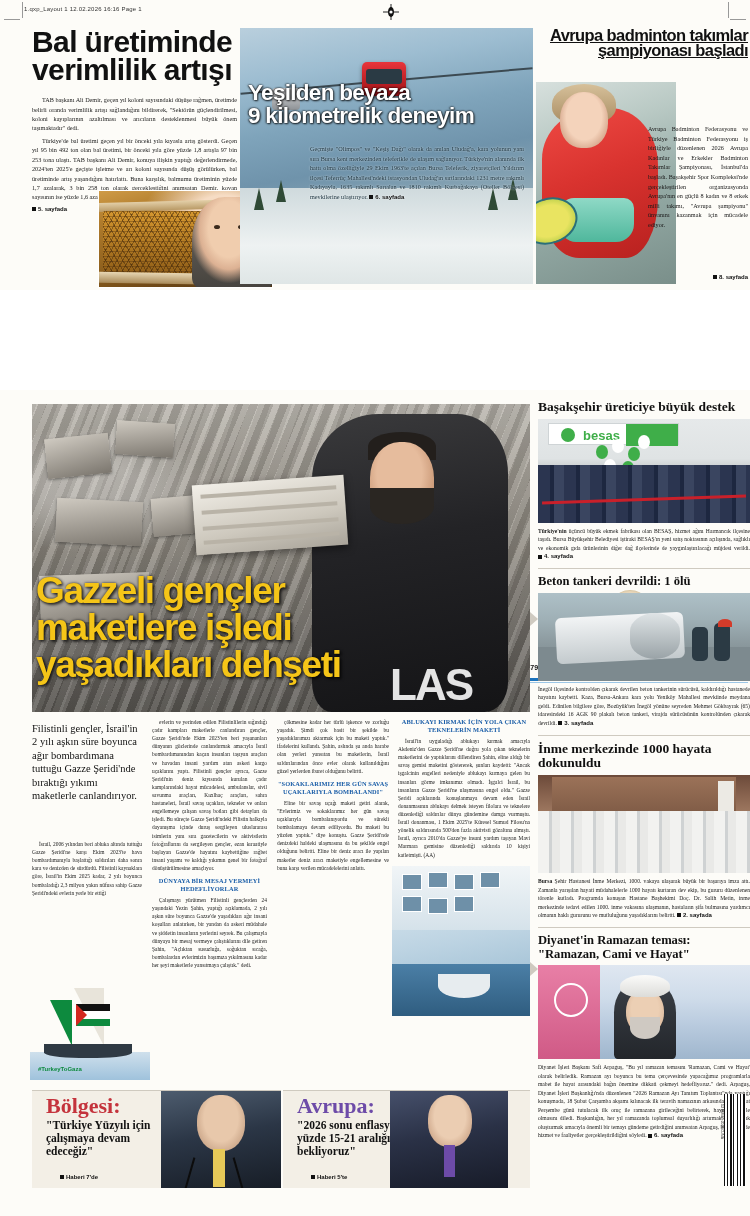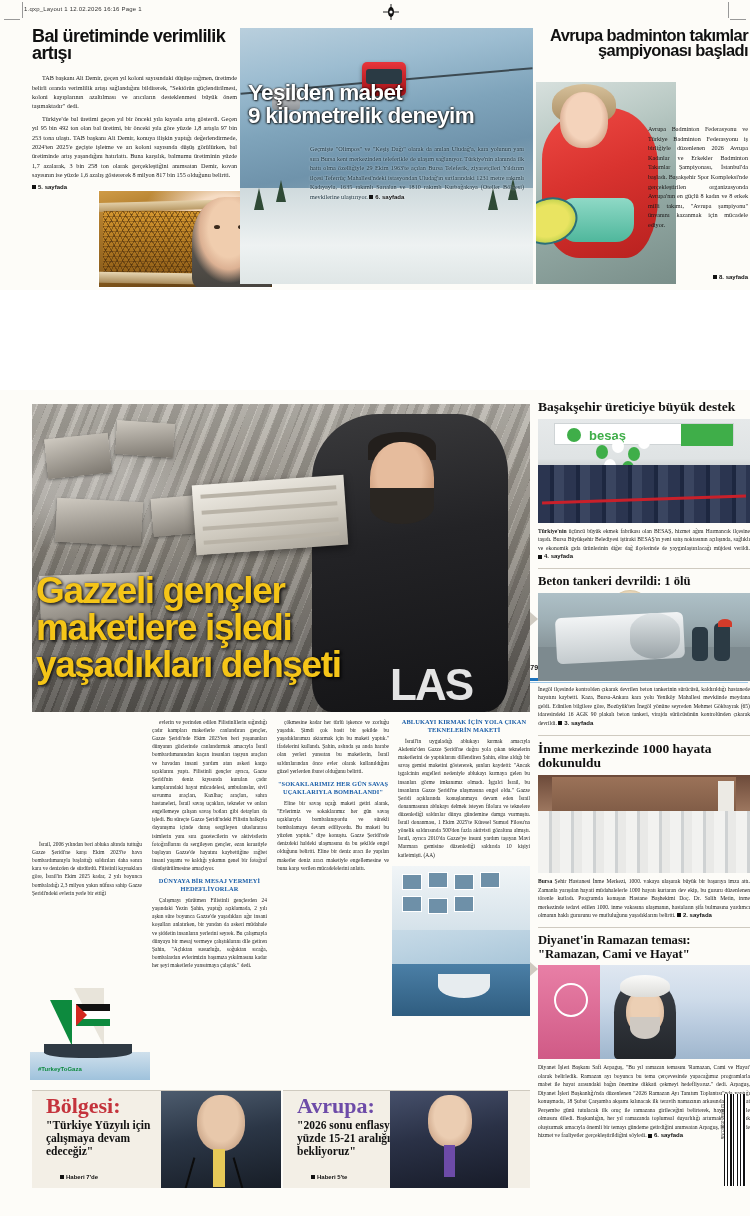--- a/index.html
+++ b/index.html
@@ -28,21 +28,21 @@
   .slug .hrule2 { position: absolute; left: 730px; top: 19px; width: 16px; height: 1px; background: #999; }
   .regmark { position: absolute; left: 383px; top: 4px; width: 16px; height: 16px; }
 
   
   .hl { font-family: "Liberation Sans", sans-serif; font-weight: bold; color: #111; line-height: .92; letter-spacing: -.6px; }
   .page-ref { font-family: "Liberation Sans", sans-serif; font-weight: bold; font-size: 6px; color: #111; white-space: nowrap; }
   .page-ref .sq { display:inline-block; width:4px; height:4px; background:#111; margin-right:2px; vertical-align: middle;}
 
   
   #top-left { position: absolute; left: 32px; top: 28px; width: 205px; }
-  #top-left .t { font-size: 18px; margin-bottom: 12px; }
+  #top-left .t { font-size: 30px; margin-bottom: 12px; }
   #top-left .p { font-size: 6.2px; line-height: 1.52; text-indent: 10px; text-align: justify; color:#1a1a1a;}
   #top-left .p + .p { margin-top: 3px; }
   #honey-photo {
     position: absolute; left: 98px; top: 190px; width: 175px; height: 98px;
     background:
       radial-gradient(ellipse at 72% 22%, #f6dcc4 0 16%, rgba(246,220,196,0) 45%),
       linear-gradient(165deg,#cf9b47 0%,#b07c2c 22%,#93641f 52%,#6d4715 78%,#4e3410 100%);
     border: 1px solid #fff;
     overflow: hidden;
   }
@@ -83,21 +83,21 @@
   #top-center .ht div { font-family:"Liberation Sans", sans-serif; font-weight:bold; font-size:22.5px; color:#fff; letter-spacing:-.7px; line-height:1.02;
      text-shadow: 0 0 2px rgba(0,0,0,.85), 1px 1px 2px rgba(0,0,0,.7), -1px 0 2px rgba(0,0,0,.5); }
   #top-center .ctext {
     position:absolute; left:70px; top:116px; width:214px;
     font-family:"Liberation Serif", serif; font-size:6.2px; line-height:1.55; color:#18303c; text-align: justify;
     text-shadow: 0 0 2px rgba(255,255,255,.9);
   }
 
   
   #top-right { position: absolute; left: 536px; top: 28px; width: 212px; height: 256px; }
-  #top-right .t { font-size: 16.5px; text-align: right; }
+  #top-right .t { font-size: 16.5px; text-align: right; text-decoration: underline; }
   #badphoto {
     position:absolute; left:0; top:54px; width:140px; height:202px; overflow:hidden;
     background: linear-gradient(160deg,#d7e0dd 0%,#b9c9c4 28%,#93a9a4 60%,#7a8f8a 100%);
   }
   #badphoto .player {
     position:absolute; left:6px; top:26px; width:116px; height:150px;
     background: linear-gradient(160deg,#ef4a44 0%,#d9332f 45%,#b8211f 100%);
     border-radius: 48% 42% 28% 32% / 34% 38% 40% 36%;
   }
   #badphoto .head { position:absolute; left:24px; top:10px; width:48px;height:56px;
@@ -247,21 +247,21 @@
   
   #rail { position:absolute; left:538px; top:400px; width:212px; }
   .rail-sep { height:1px; background:#cfcac0; margin:7px 0 6px; }
   .rail-hd { font-family:"Liberation Serif", serif; font-weight:bold; font-size:13.5px; line-height:1.08; color:#111; }
   .rail-hd.sm { font-size:12.6px; }
   .rail-body { font-family:"Liberation Serif", serif; font-size:5.6px; line-height:1.52; color:#1a1a1a; text-align: justify; }
   .rail-body b { font-weight:bold; }
   .rail-photo { width:212px; position:relative; overflow:hidden; margin:4px 0 4px; }
 
   #besas-photo { height:104px; background: linear-gradient(180deg,#e6e9ea 0%,#dfe3e4 38%,#b9bfc2 55%,#8e9497 100%); }
-  #besas-photo .sign { position:absolute; left:16px; top:4px; width:180px; height:22px; background:#fff; border:1px solid #cfd4d6; }
+  #besas-photo .sign { position:absolute; left:10px; top:4px; width:131px; height:22px; background:#fff; border:1px solid #cfd4d6; }
   #besas-photo .sign .b { position:absolute; left:34px; top:4px; font-family:"Liberation Sans", sans-serif; font-weight:bold; font-size:13px; color:#3fae49; }
   #besas-photo .sign .g { position:absolute; left:12px; top:4px; width:14px;height:14px;border-radius:50%;background:#3fae49; }
   #besas-photo .sign .side { position:absolute; right:0; top:0; width:52px; height:22px; background:#3fae49; }
   #besas-photo .ball { position:absolute; border-radius:50%; }
   #besas-photo .people { position:absolute; left:0; bottom:0; width:212px; height:58px;
       background: repeating-linear-gradient(90deg, #2b3550 0 12px, #1d2740 12px 16px, #3a4560 16px 26px); }
   #besas-photo .ribbon { position:absolute; left:4px; bottom:22px; width:204px; height:3px; background:#c9202a; transform: rotate(-2deg); }
 
   #tanker-photo { height:88px; background: linear-gradient(180deg,#aec0c7 0%,#9fb0b6 30%,#8d9ba0 55%,#6f7b7e 100%); }
   #tanker-photo .road { position:absolute; left:0; bottom:0; width:212px; height:34px; background:#7d8a8f; }
@@ -363,21 +363,21 @@
   <div id="top-center">
     <div class="snowfield"></div>
     <div class="tree" style="left:14px;"></div>
     <div class="tree" style="left:36px; bottom:82px;"></div>
     <div class="tree" style="left:248px;"></div>
     <div class="tree" style="left:268px; bottom:84px;"></div>
     <div class="cable"></div>
     <div class="gondola2"></div>
     <div class="gondola"></div>
     <div class="ht">
-      <div>Yeşilden mabet</div>
+      <div>Yeşilden beyaza</div>
       <div>9 kilometrelik deneyim</div>
     </div>
     <div class="ctext">
       <span>Geçmişte "Olimpos" ve "Keşiş Dağı" olarak da anılan Uludağ'a, kara yolunun yanı sıra Bursa kent merkezinden teleferikle de ulaşım sağlanıyor. Türkiye'nin alanında ilk hattı olma özelliğiyle 29 Ekim 1963'te açılan Bursa Teleferik, ziyaretçileri Yıldırım ilçesi Teferrüç Mahallesi'ndeki istasyondan Uludağ'ın sırtlarındaki 1231 metre rakımlı Kadıyayla, 1635 rakımlı Sarıalan ve 1810 rakımlı Kurbağakaya (Oteller Bölgesi) mevkilerine ulaştırıyor.</span>
       <span class="page-ref"><span class="sq"></span><span>6. sayfada</span></span>
     </div>
   </div>
 
   <div id="top-right">
     <div class="hl t">Avrupa badminton takımlar şampiyonası başladı</div>
@@ -457,20 +457,21 @@
     </div>
     <div class="logoK">LAS</div>
   </div>
 
   <div id="gaza-head">
     <div>Gazzeli gençler</div>
     <div>maketlere işledi</div>
     <div>yaşadıkları dehşeti</div>
   </div>
 
+  <div id="gaza-lead">Filistinli gençler, İsrail'in 2 yılı aşkın süre boyunca ağır bombardımana tuttuğu Gazze Şeridi'nde bıraktığı yıkımı maketlerle canlandırıyor.</div>
 
   <div id="gaza-col1" class="gcol">
     <p>İsrail, 2006 yılından beri abluka altında tuttuğu Gazze Şeridi'ne karşı Ekim 2023'te hava bombardımanıyla başlattığı saldırıları daha sonra kara ve denizden de sürdürdü. Filistinli kaynaklara göre, İsrail'in Ekim 2025 kadar, 2 yılı boyunca bombaladığı 2,3 milyon yakın nüfusa sahip Gazze Şeridi'ndeki evlerin yerle bir ettiği</p>
   </div>
 
   <div id="boat">
     <div class="sea"></div>
     <div class="sail2"></div>
     <div class="sail1"></div>
     <div class="flagpal"></div>

